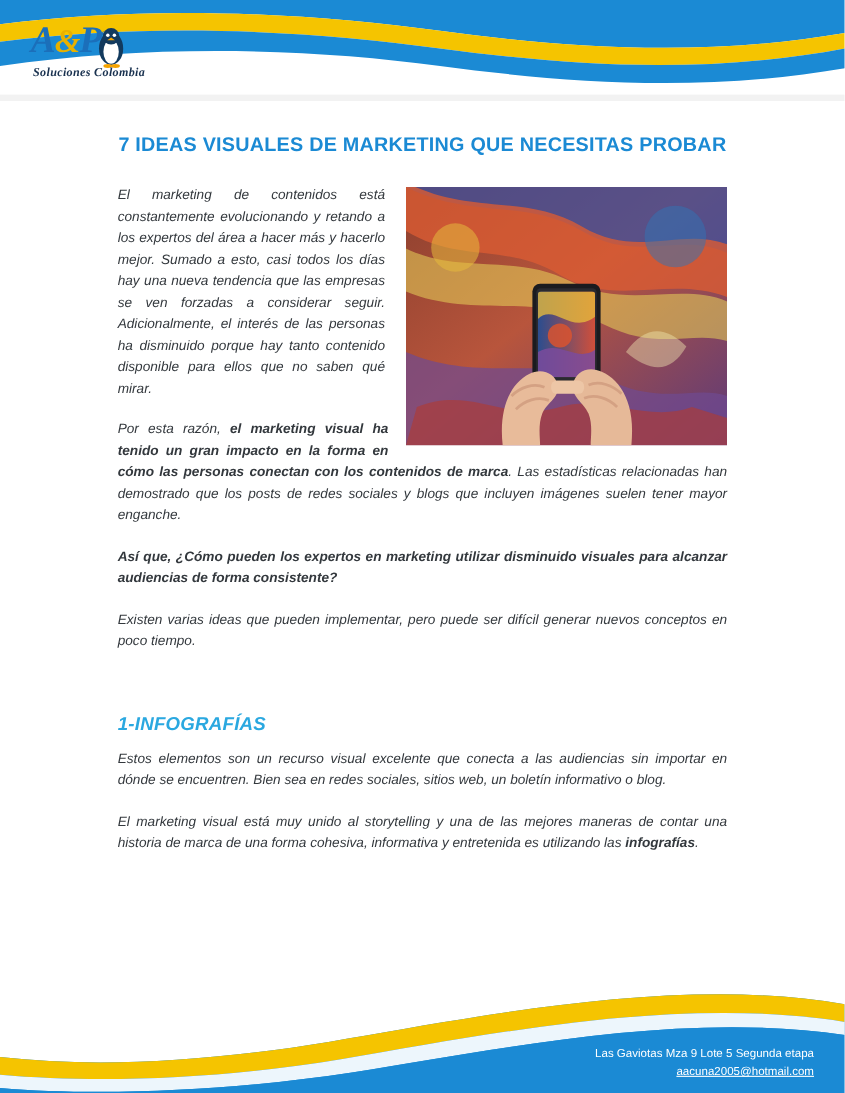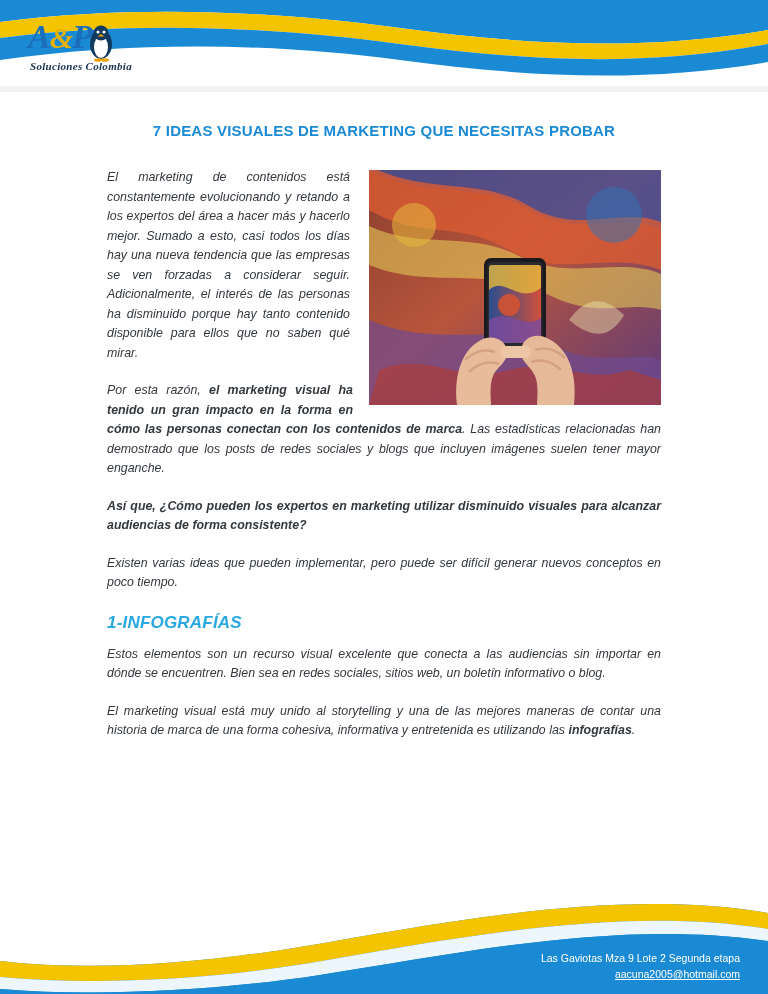--- a/index.html
+++ b/index.html
@@ -85,21 +85,21 @@
     position: absolute;
     top: 92px;
     left: 0;
     width: 768px;
   }
   .doc-title {
     width: 560px;
     margin: 24px auto 0 auto;
     text-align: center;
     color: #1b8ad4;
-    font-size: 15px;
+    font-size: 18px;
     font-weight: bold;
     line-height: 30px;
     letter-spacing: 0.2px;
   }
 
   .body-wrap {
     position: relative;
     margin-top: 22px;
     padding: 0 107px 0 107px;
     color: #2f3438;
@@ -127,21 +127,21 @@
     border: 0;
     position: relative;
     overflow: hidden;
   }
 
   .para-narrow {
     width: 243px;
   }
 
   .section-title {
-    margin: 20px 0 12px 0;
+    margin: 56px 0 12px 0;
     font-size: 17px;
     font-weight: bold;
     color: #2aa8e0;
     letter-spacing: 0.2px;
   }
 
   
   .footer {
     position: absolute;
     left: 0;
@@ -273,18 +273,18 @@
 
   <div class="footer">
     <svg width="768" height="115" viewBox="0 0 768 115">
       <rect x="0" y="0" width="768" height="115" fill="#ffffff"></rect>
       <path d="M0,115 H768 V34 C620,8 440,44 300,68 C190,86 90,92 0,82 Z" fill="#1b8ad4"></path>
       <path d="M0,82 C90,92 190,86 300,68 C440,44 620,8 768,34 V50 C620,26 450,60 310,84 C200,102 90,106 0,98 Z" fill="#f5c400"></path>
       <path d="M0,98 C90,106 200,102 310,84 C450,60 620,26 768,50 V62 C620,40 460,74 320,96 C215,112 95,118 0,110 Z" fill="#ffffff" opacity="0.92"></path>
       <path d="M0,110 C95,118 215,112 320,96 C460,74 620,40 768,62 V115 H0 Z" fill="#1b8ad4"></path>
     </svg>
     <div class="footer-text">
-      <div>Las Gaviotas Mza 9 Lote 2 Segunda etapa</div>
+      <div>Las Gaviotas Mza 9 Lote 5 Segunda etapa</div>
       <div><a href="#">aacuna2005@hotmail.com</a></div>
     </div>
   </div>
 
 </div>
 
 </body></html>

